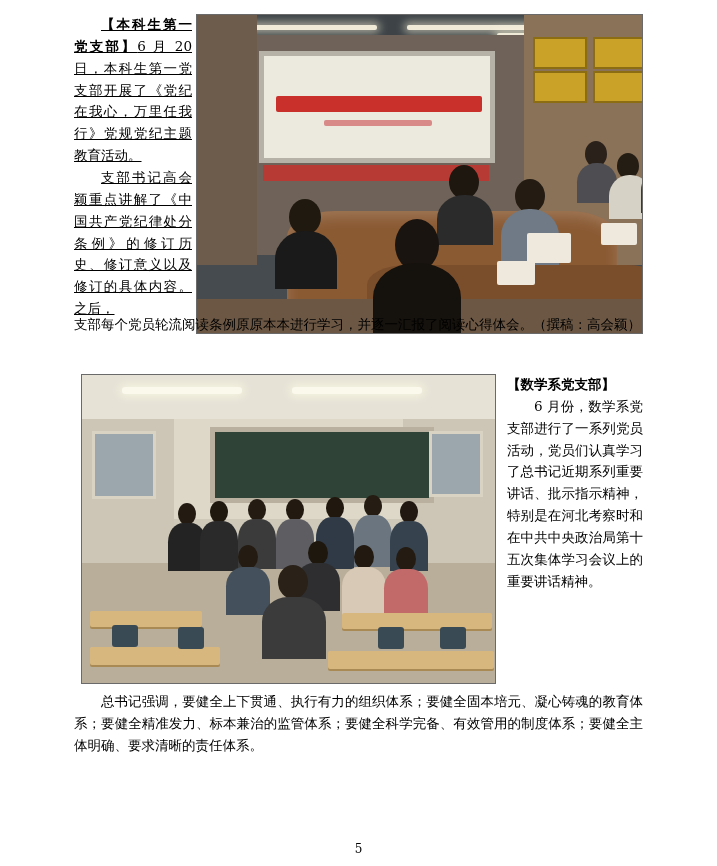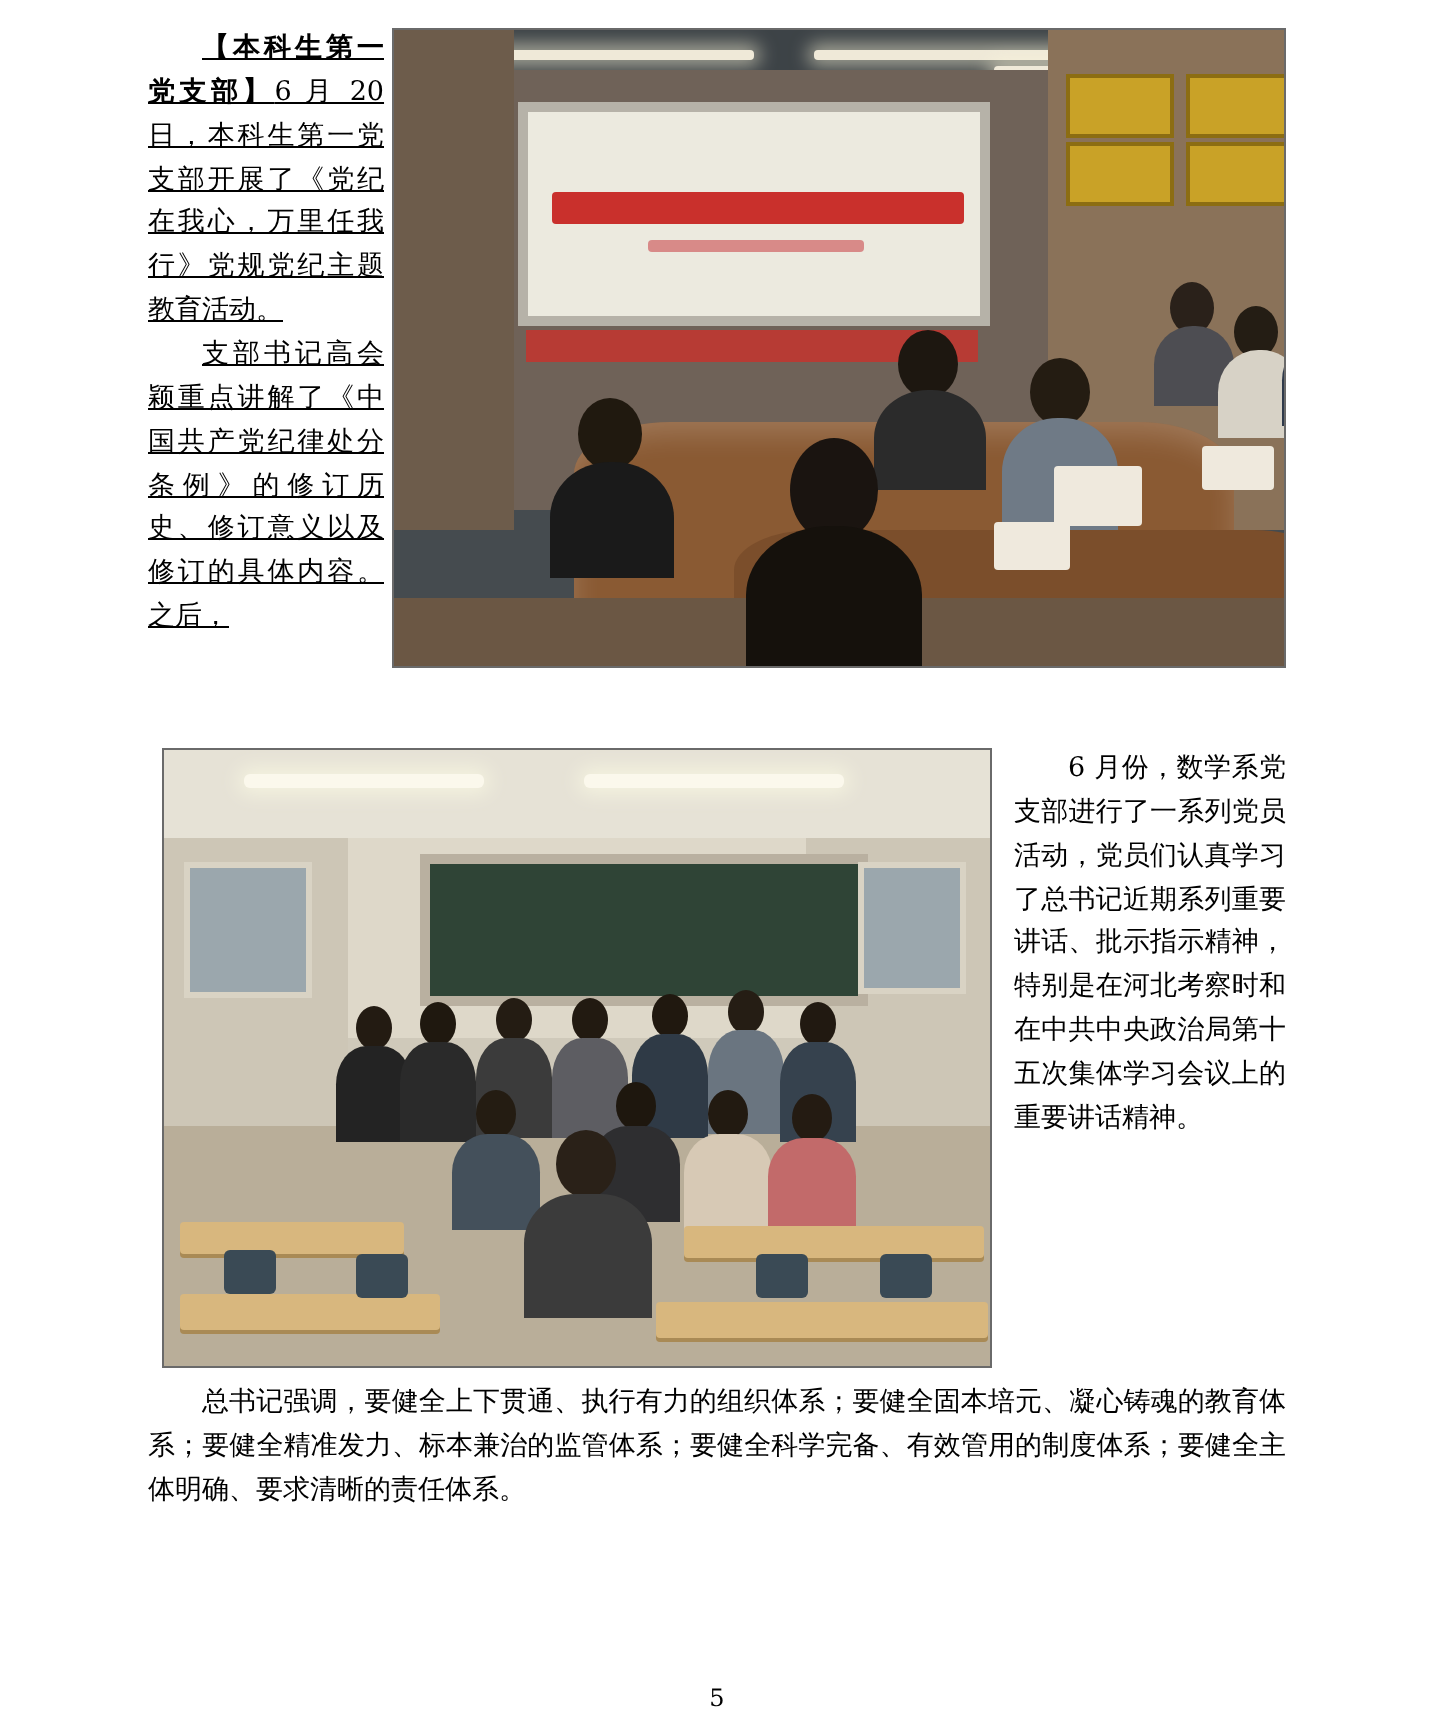--- a/index.html
+++ b/index.html
@@ -205,20 +205,21 @@
       </div>
     </div>
 
     <div class="sec1-text">
       <p style="margin:0; text-indent:2em;">
         <span class="bold">【本科生第一党支部】</span><span>6 月 20 日，本科生第一党支部开展了《党纪在我心，万里任我行》党规党纪主题教育活动。</span>
       </p>
       <p style="margin:0; text-indent:2em;">支部书记高会颖重点讲解了《中国共产党纪律处分条例》的修订历史、修订意义以及修订的具体内容。之后，</p>
     </div>
 
+    <div class="sec1-tail">支部每个党员轮流阅读条例原原本本进行学习，并逐一汇报了阅读心得体会。（撰稿：高会颖）</div>
   </div>
 
   <div class="sec2">
 
     <div class="sec2-photo">
       <div class="p2">
         <div class="ceil"></div>
         <div class="ceillight" style="left:40px; width:120px;"></div>
         <div class="ceillight" style="left:210px; width:130px;"></div>
         <div class="wall"></div>
@@ -270,20 +271,23 @@
         <div class="desk" style="left:260px; top:238px; width:150px; height:16px;"></div>
         <div class="desk" style="left:246px; top:276px; width:166px; height:18px;"></div>
         <div class="chairback" style="left:30px; top:250px; width:26px; height:22px;"></div>
         <div class="chairback" style="left:96px; top:252px; width:26px; height:22px;"></div>
         <div class="chairback" style="left:296px; top:252px; width:26px; height:22px;"></div>
         <div class="chairback" style="left:358px; top:252px; width:26px; height:22px;"></div>
       </div>
     </div>
 
     <div class="sec2-text">
+      <p style="margin:0; text-indent:0;">
+        <span class="bold">【数学系党支部】</span>
+      </p>
       <p style="margin:0; text-indent:2em;">6 月份，数学系党支部进行了一系列党员活动，党员们认真学习了总书记近期系列重要讲话、批示指示精神，特别是在河北考察时和在中共中央政治局第十五次集体学习会议上的重要讲话精神。</p>
     </div>
   </div>
 
   <div class="sec2-tail">
     <p style="text-indent:2em;">总书记强调，要健全上下贯通、执行有力的组织体系；要健全固本培元、凝心铸魂的教育体系；要健全精准发力、标本兼治的监管体系；要健全科学完备、有效管用的制度体系；要健全主体明确、要求清晰的责任体系。</p>
   </div>
 
   <div class="page-num">5</div>
 </div>

